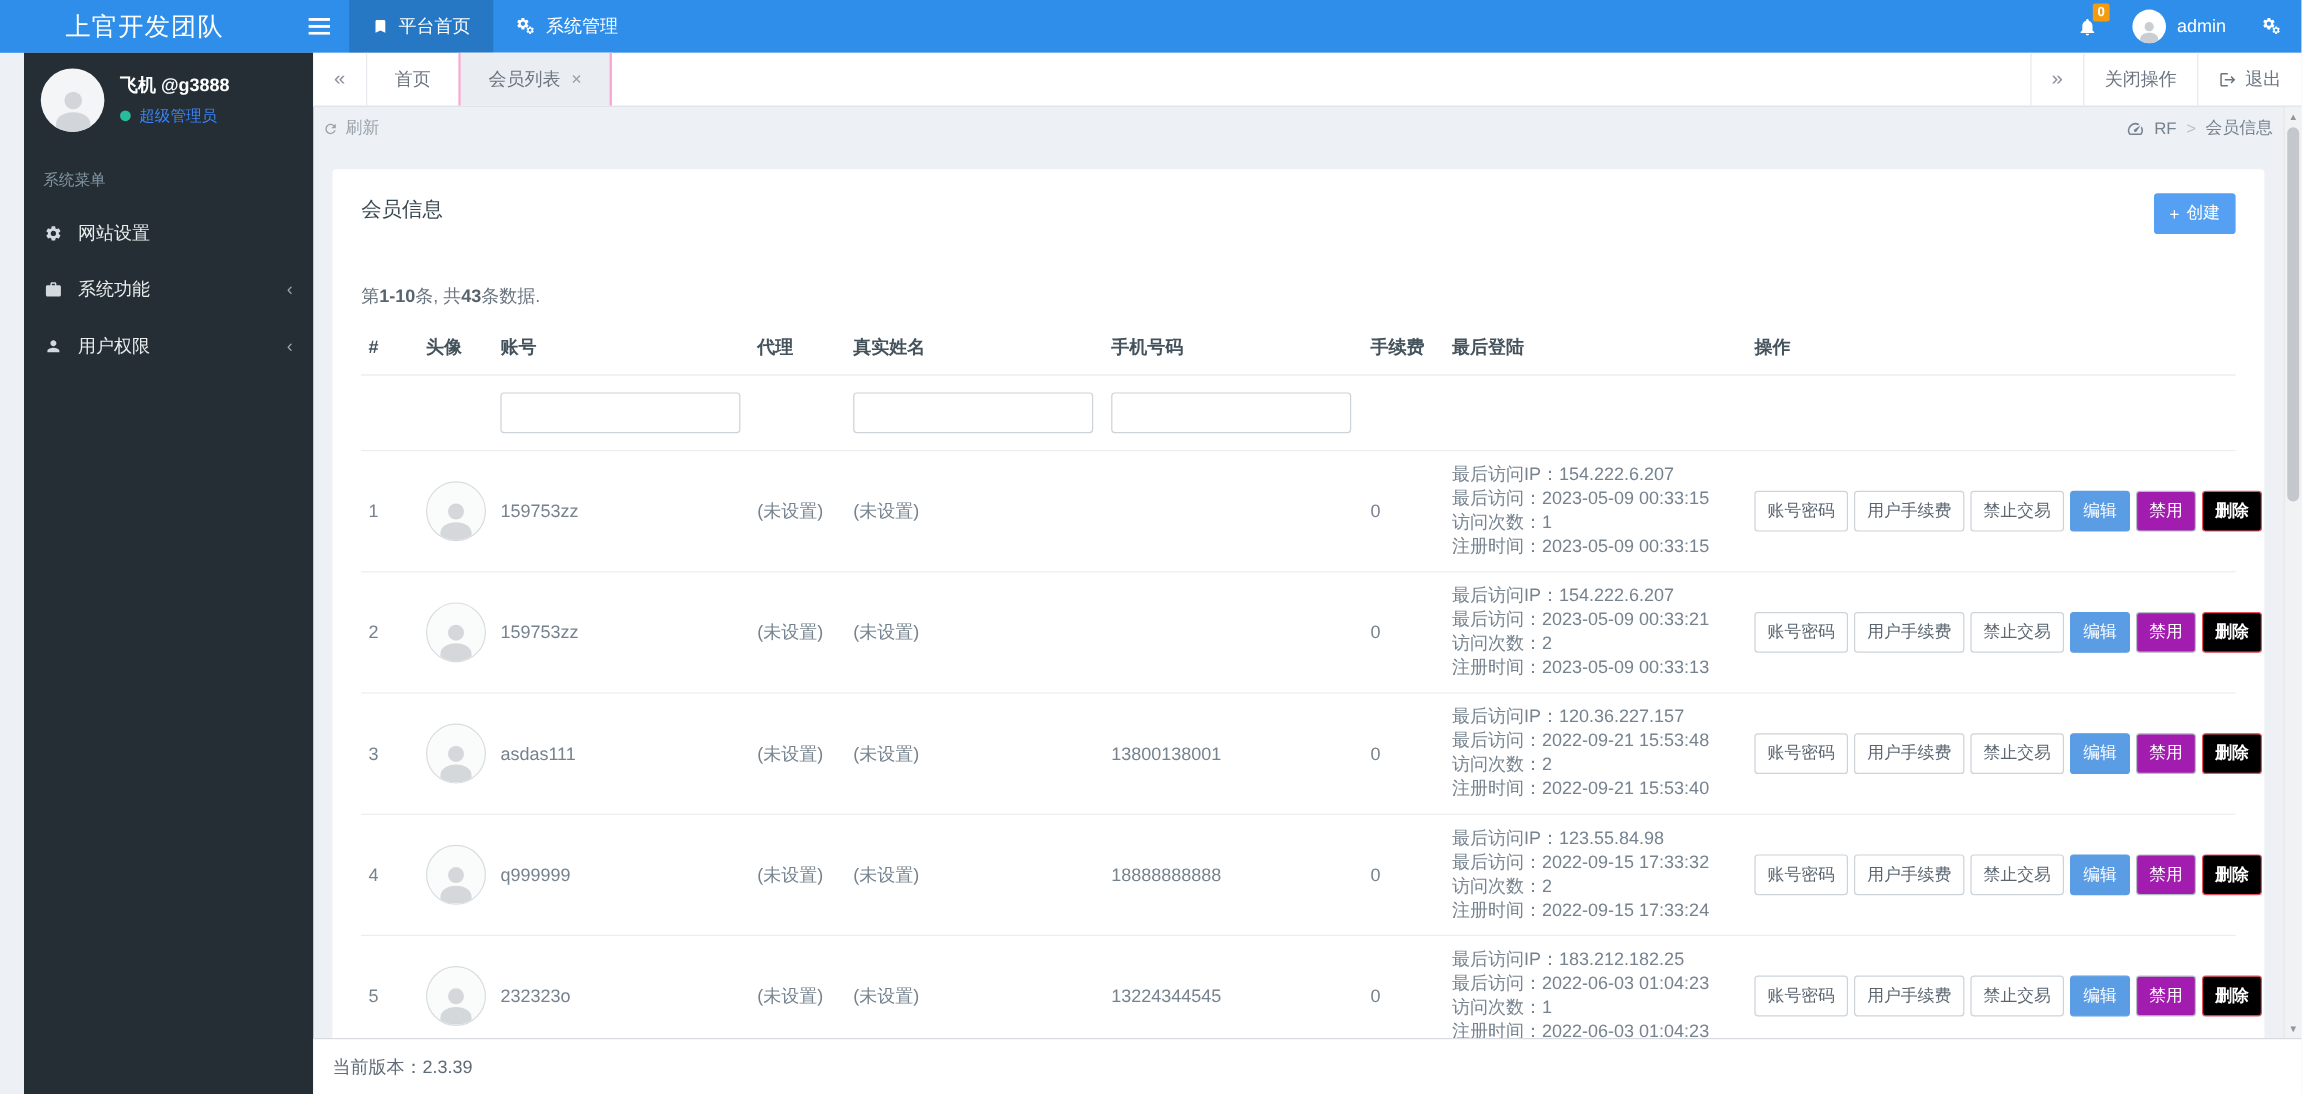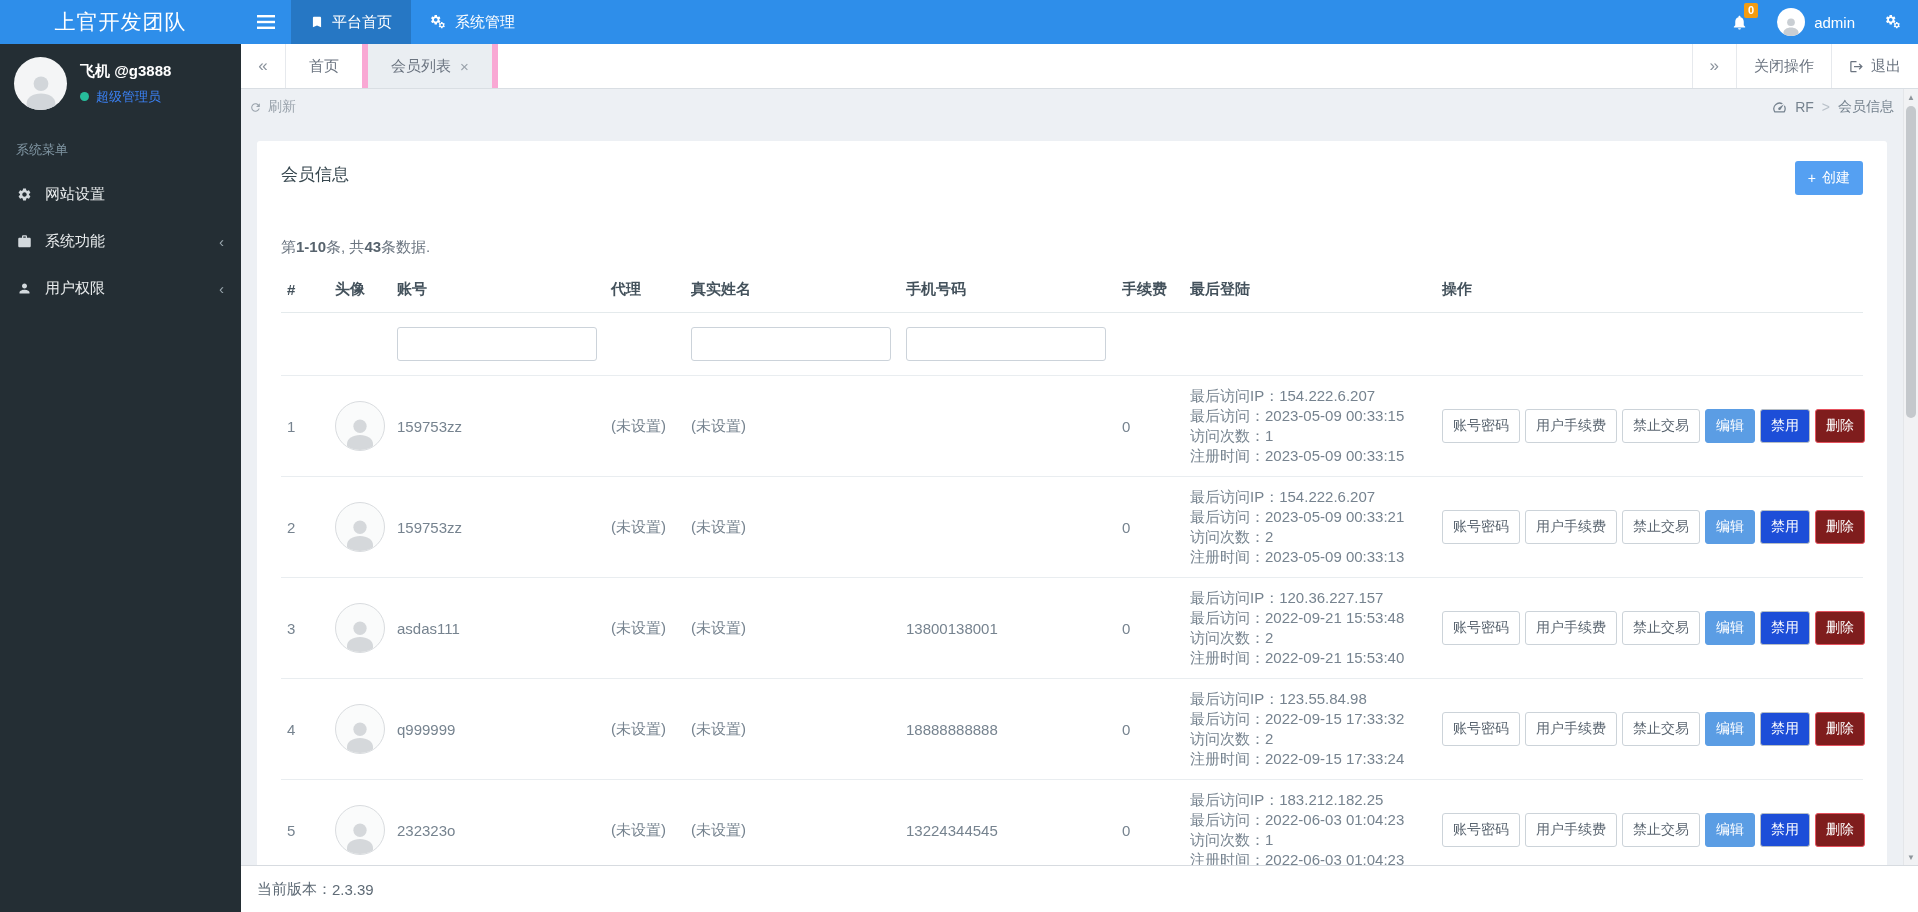--- a/index.html
+++ b/index.html
@@ -21,42 +21,42 @@
   .nav-right { margin-left:auto; display:flex; align-items:stretch; }
   .bell-wrap { position:relative; display:flex; align-items:center; padding:0 15px; cursor:pointer; }
   .badge { position:absolute; top:3px; right:5px; background:#f39c12; color:#fff;
            font-size:11px; line-height:1; padding:2px 4px; border-radius:2px; font-weight:bold; }
   .user-wrap { display:flex; align-items:center; gap:9px; padding:0 14px; font-size:15px; cursor:pointer; }
   .nav-avatar { width:28px; height:28px; border-radius:50%; background:#fff; overflow:hidden;
                 display:flex; align-items:flex-end; justify-content:center; }
 
   
   .layout { display:flex; height:868px; }
-  .sidebar { width:241px; background:#242e34; flex-shrink:0; }
+  .sidebar { width:241px; background:#242e34; flex-shrink:0;margin-left:20px; }
   .user-panel { display:flex; gap:13px; padding:13px 14px 15px; align-items:center; }
   .side-avatar { width:53px; height:53px; border-radius:50%; background:#f4f5f6; overflow:hidden;
                  display:flex; align-items:flex-end; justify-content:center; flex-shrink:0; }
   .user-name { font-size:15px; color:#fff; font-weight:bold; margin-bottom:7px; }
   .user-status { font-size:13px; color:#3b82f6; display:flex; align-items:center; gap:7px; }
   .dot { width:9px; height:9px; border-radius:50%; background:#27bd9b; }
   .menu-label { padding:16px 16px 12px; color:#8096a3; font-size:13px; }
   .menu-item { display:flex; align-items:center; gap:13px; padding:14px 17px; color:#eaedee;
                font-size:15px; cursor:pointer; }
   .menu-item svg { fill:#d3d9dd; flex-shrink:0; }
   .menu-chevron { margin-left:auto; color:#9aa7ae; font-size:15px; }
 
   .main { flex:1; display:flex; flex-direction:column; position:relative; min-width:0; }
 
   
   .tabstrip { height:45px; background:#fff; border-bottom:1px solid #d9dee3;
               display:flex; align-items:stretch; font-size:15px; color:#6b7480; flex-shrink:0; }
   .tab-arrow { width:45px; display:flex; align-items:center; justify-content:center;
                color:#8a929c; font-size:17px; border-right:1px solid #e6e9ed; cursor:pointer; }
   .tab { display:flex; align-items:center; gap:9px; padding:0 23px;
-         border-right:6px solid #f9a8d4; cursor:pointer; }
+         border-right:2px solid #f9a8d4; cursor:pointer; }
   .tab.active { background:#eaeef2; }
   .tab-close { color:#99a1aa; font-size:15px; cursor:pointer; }
   .tabstrip-right { margin-left:auto; display:flex; align-items:stretch; }
   .tabstrip-right > div { border-left:1px solid #e6e9ed; display:flex; align-items:center;
                           padding:0 17px; cursor:pointer; gap:7px; }
 
   
   .toolbar { height:36px; display:flex; align-items:center; padding:0 8px; flex-shrink:0; }
   .refresh { display:flex; gap:6px; align-items:center; color:#9aa3ac; font-size:14px; cursor:pointer; }
   .refresh svg { fill:#9aa3ac; }
@@ -84,22 +84,22 @@
   .filter-input { width:200px; height:34px; border:1px solid #ccd3da; border-radius:3px;
                   padding:0 8px; font-size:14px; font-family:inherit; color:#5a6570; background:#fff; }
   .row-avatar { width:50px; height:50px; border-radius:50%; border:1px solid #d9dcdf;
                 background:#fafbfb; overflow:hidden; display:flex; align-items:flex-end;
                 justify-content:center; }
   .login-info div { line-height:20px; }
   .actions { display:flex; gap:5px; align-items:center; }
   .btn { font-size:14px; padding:7px 10px; border-radius:3px; border:1px solid #ccd3d9;
          background:#fff; color:#5a6570; cursor:pointer; font-family:inherit; white-space:nowrap; }
   .btn-primary { background:#5b9de4; border-color:#5b9de4; color:#fff; }
-  .btn-gray   { background:#1d4ed8; border-color:#b6bec5; color:#fff; }
-  .btn-danger { background:#7f1d1d; border-color:#e6525e; color:#fff; }
+  .btn-gray   { background:#a21caf; border-color:#b6bec5; color:#fff; }
+  .btn-danger { background:#000000; border-color:#e6525e; color:#fff;font-weight:bold; }
 
   
   .footer { height:47px; background:#fff; border-top:1px solid #d7dbe0; display:flex;
             align-items:center; padding:0 16px; font-size:15px; color:#5f6b76; flex-shrink:0; }
 
   
   .scrollbar { position:absolute; top:45px; bottom:47px; right:0; width:15px;
                background:#f1f2f4; border-left:1px solid #e4e6e9; }
   .sb-arrow { position:absolute; left:0; width:14px; height:14px; color:#8f969c; font-size:8px;
               display:flex; align-items:center; justify-content:center; }

